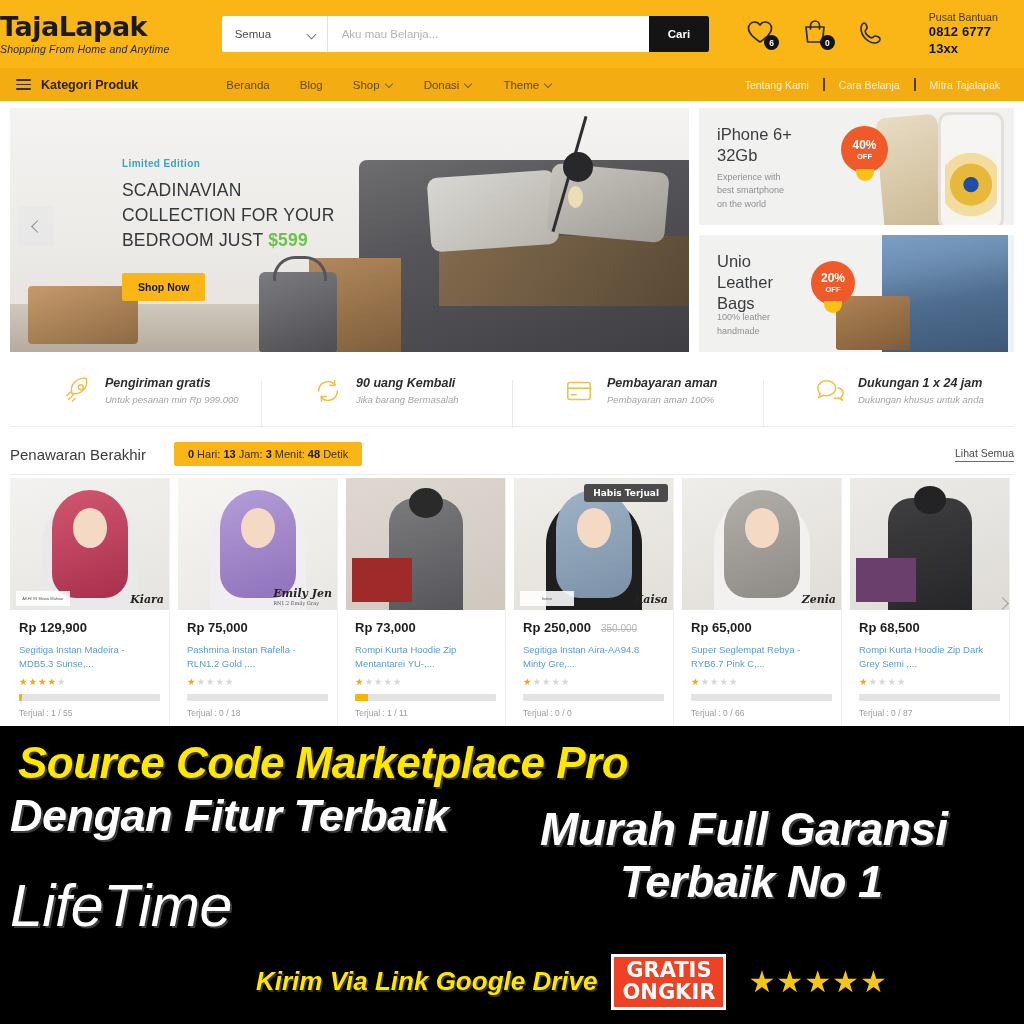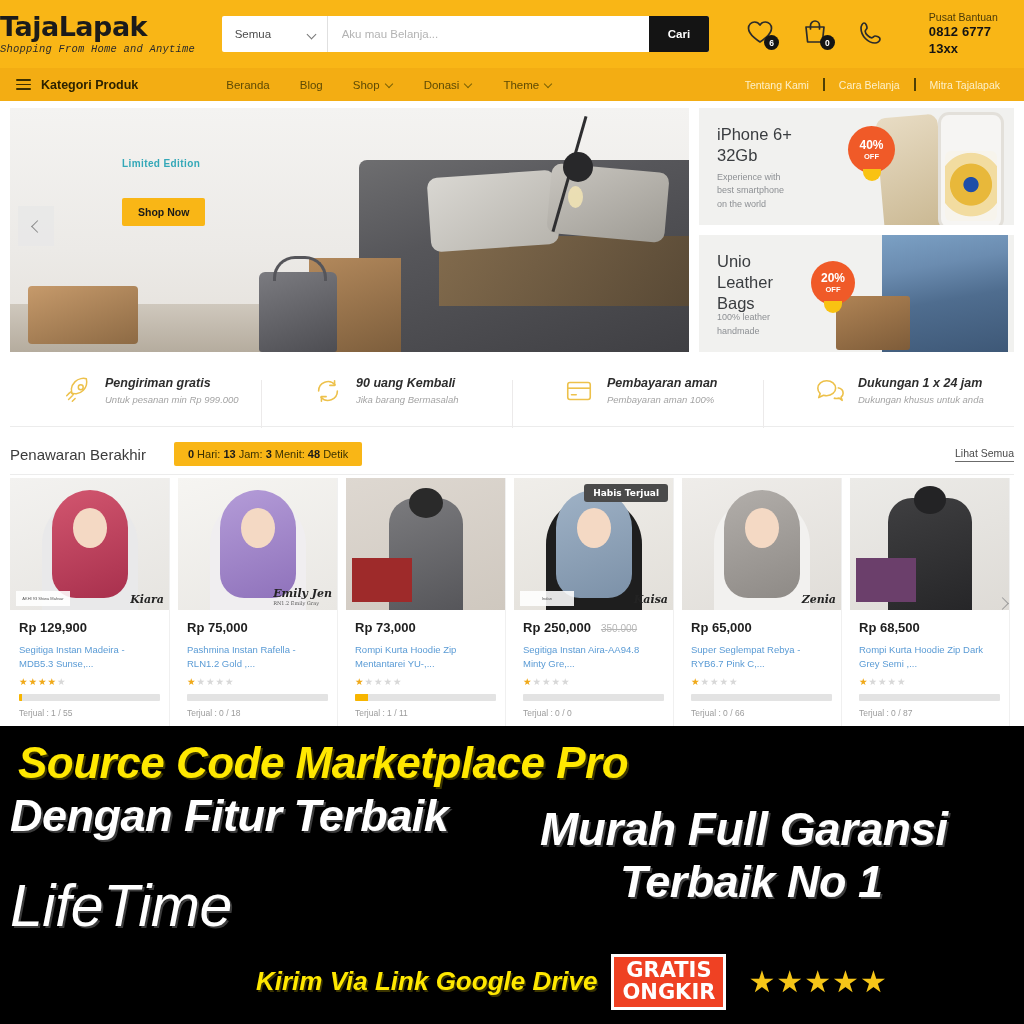--- a/index.html
+++ b/index.html
@@ -17,21 +17,21 @@
     background: #f9b616;
     display: flex; align-items: center;
   }
   .brand { width: 222px; }
   .brand-name {
     font-family: "DejaVu Sans", sans-serif;
     font-size: 27px; font-weight: 700; color: #1b1b1b;
     letter-spacing: -0.5px; line-height: 1.05;
   }
   .brand-tag {
-    font-family: Liberation Mono, monospace;
+    font-family: Liberation Sans, sans-serif;
     font-size: 10.5px; color: #2a2a2a; font-style: italic;
     letter-spacing: 0.2px; margin-top: 1px;
   }
 
   .searchwrap {
     display: flex; align-items: stretch; height: 36px;
     width: 488px; background: #fff; border-radius: 2px; overflow: hidden;
   }
   .sel-cat {
     display: flex; align-items: center; justify-content: space-between;
@@ -175,21 +175,21 @@
   .hero-side { width: 315px; display: flex; flex-direction: column; gap: 10px; }
   .promo { position: relative; height: 117px; overflow: hidden; background: #f1f1ef; }
   .promo2 { height: 117px; }
   .promo-title { position: absolute; left: 18px; top: 16px; font-size: 16.5px; color: #3a3d40; line-height: 1.26; font-weight: 400; }
   .promo-sub { position: absolute; left: 18px; bottom: 14px; font-size: 9px; color: #8d9094; line-height: 1.5; }
   .promo-badge {
     position: absolute; border-radius: 50%; background: #f05a28; color: #fff;
     display: flex; flex-direction: column; align-items: center; justify-content: center;
     text-align: center;
   }
-  .pb-1 { left: 149px; top: 18px; width: 47px; height: 47px; }
+  .pb-1 { left: 142px; top: 18px; width: 47px; height: 47px; }
   .pb-2 { left: 112px; top: 26px; width: 44px; height: 44px; }
   .pb-pct { font-size: 12px; font-weight: 700; line-height: 1; }
   .pb-off { font-size: 7.5px; font-weight: 700; margin-top: 1px; }
   .pb-flag {
     position:absolute; left:50%; bottom:-8px; transform: translateX(-50%);
     width: 18px; height: 12px; background:#f9c212; border-radius: 0 0 9px 9px;
   }
   .iphone-a {
     position:absolute; right: 72px; top: 8px; width: 62px; height: 116px;
     background: linear-gradient(160deg,#e8dcc4,#c9b791); border-radius: 10px;
@@ -449,20 +449,26 @@
       <div class="room-pillow2"></div>
       <div class="room-stand"></div>
       <div class="room-bag"></div>
       <div class="room-lamp-arm"></div>
       <div class="room-lamp-head"></div>
       <div class="room-bulb"></div>
       <div class="room-stool"></div>
 
       <div class="hero-copy">
         <div class="hero-kicker">Limited Edition</div>
+        <div class="hero-title">
+          <span>SCADINAVIAN</span><br>
+          <span>COLLECTION FOR YOUR</span><br>
+          <span>BEDROOM JUST</span>
+          <span class="hero-price">$599</span>
+        </div>
         <button class="hero-btn">Shop Now</button>
       </div>
 
       <div class="hero-arrow">
         <span class="ar"></span>
       </div>
     </div>
 
     <div class="hero-side">
       <div class="promo">

